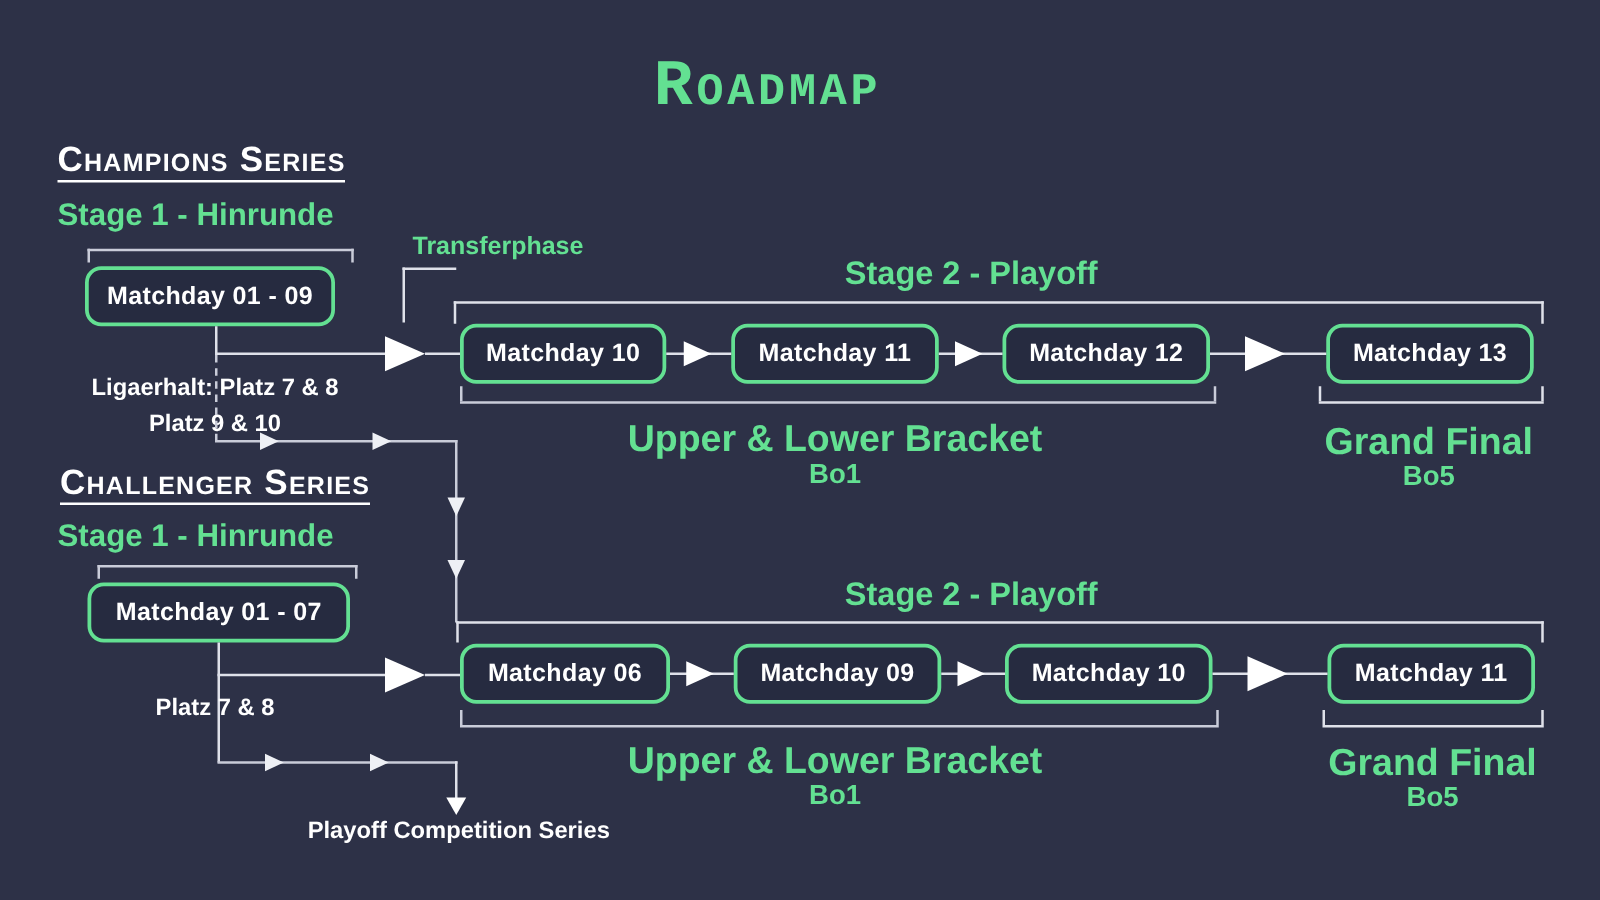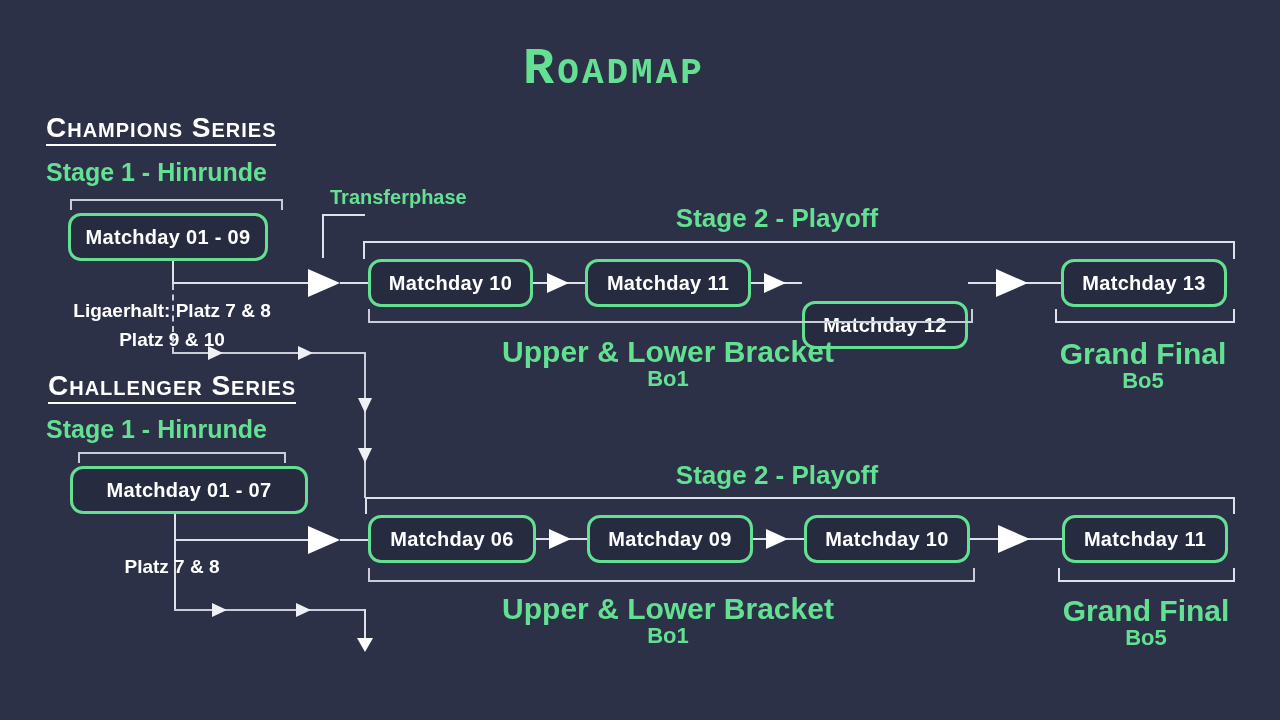--- a/index.html
+++ b/index.html
@@ -87,21 +87,21 @@
   <div class="v" style="left:322px;top:214px;height:44px;"></div>
 
   <div class="stage2" style="left:777px;top:203px;">Stage 2 - Playoff</div>
 
   <div class="h" style="left:363px;top:241px;width:872px;"></div>
   <div class="v" style="left:363px;top:241px;height:18px;"></div>
   <div class="v" style="left:1233px;top:241px;height:18px;"></div>
 
   <div class="mbox" style="left:368px;top:259px;width:165px;">Matchday 10</div>
   <div class="mbox" style="left:585px;top:259px;width:166px;">Matchday 11</div>
-  <div class="mbox" style="left:802px;top:259px;width:166px;margin-top:42px;">Matchday 12</div>
+  <div class="mbox" style="left:802px;top:259px;width:166px;">Matchday 12</div>
   <div class="mbox" style="left:1061px;top:259px;width:166px;">Matchday 13</div>
 
   <div class="h" style="left:533px;top:282px;width:52px;"></div>
   <div class="tri-r" style="left:547px;top:273px;"></div>
   <div class="h" style="left:751px;top:282px;width:51px;"></div>
   <div class="tri-r" style="left:764px;top:273px;"></div>
   <div class="h" style="left:968px;top:282px;width:93px;"></div>
   <div class="tri-r-big" style="left:996px;top:269px;"></div>
 
   <div class="h gray" style="left:368px;top:321px;width:605px;"></div>
@@ -116,34 +116,35 @@
   <div class="bracket-label" style="left:1143px;top:337px;">Grand Final</div>
   <div class="mode-label" style="left:1143px;top:368px;">Bo5</div>
 
   <div class="series-heading" style="left:48px;top:370px;">Challenger Series</div>
   <div class="stage1" style="left:46px;top:415px;">Stage 1 - Hinrunde</div>
 
   <div class="h gray" style="left:78px;top:452px;width:208px;"></div>
   <div class="v gray" style="left:78px;top:452px;height:11px;"></div>
   <div class="v gray" style="left:284px;top:452px;height:11px;"></div>
 
-  <div class="mbox" style="left:70px;top:466px;width:238px;">Matchday 01 - 07</div>
+  <div class="mbox" style="left:70px;top:466px;width:210px;">Matchday 01 - 07</div>
 
   <div class="v" style="left:174px;top:514px;height:96px;"></div>
   <div class="h" style="left:174px;top:539px;width:134px;"></div>
   <div class="tri-r-big" style="left:308px;top:526px;"></div>
   <div class="h" style="left:340px;top:539px;width:28px;"></div>
 
   <div class="label-white" style="left:172px;top:556px;">Platz 7 &amp; 8</div>
 
   <div class="h gray" style="left:174px;top:609px;width:192px;"></div>
   <div class="tri-r-sm" style="left:212px;top:603px;"></div>
   <div class="tri-r-sm" style="left:296px;top:603px;"></div>
   <div class="v" style="left:364px;top:609px;height:30px;"></div>
   <div class="tri-d" style="left:357px;top:638px;"></div>
+  <div class="label-white" style="left:367px;top:654px;">Playoff Competition Series</div>
 
   <div class="stage2" style="left:777px;top:460px;">Stage 2 - Playoff</div>
 
   <div class="h" style="left:365px;top:497px;width:870px;"></div>
   <div class="v" style="left:365px;top:497px;height:17px;"></div>
   <div class="v" style="left:1233px;top:497px;height:17px;"></div>
 
   <div class="mbox" style="left:368px;top:515px;width:168px;">Matchday 06</div>
   <div class="mbox" style="left:587px;top:515px;width:166px;">Matchday 09</div>
   <div class="mbox" style="left:804px;top:515px;width:166px;">Matchday 10</div>

